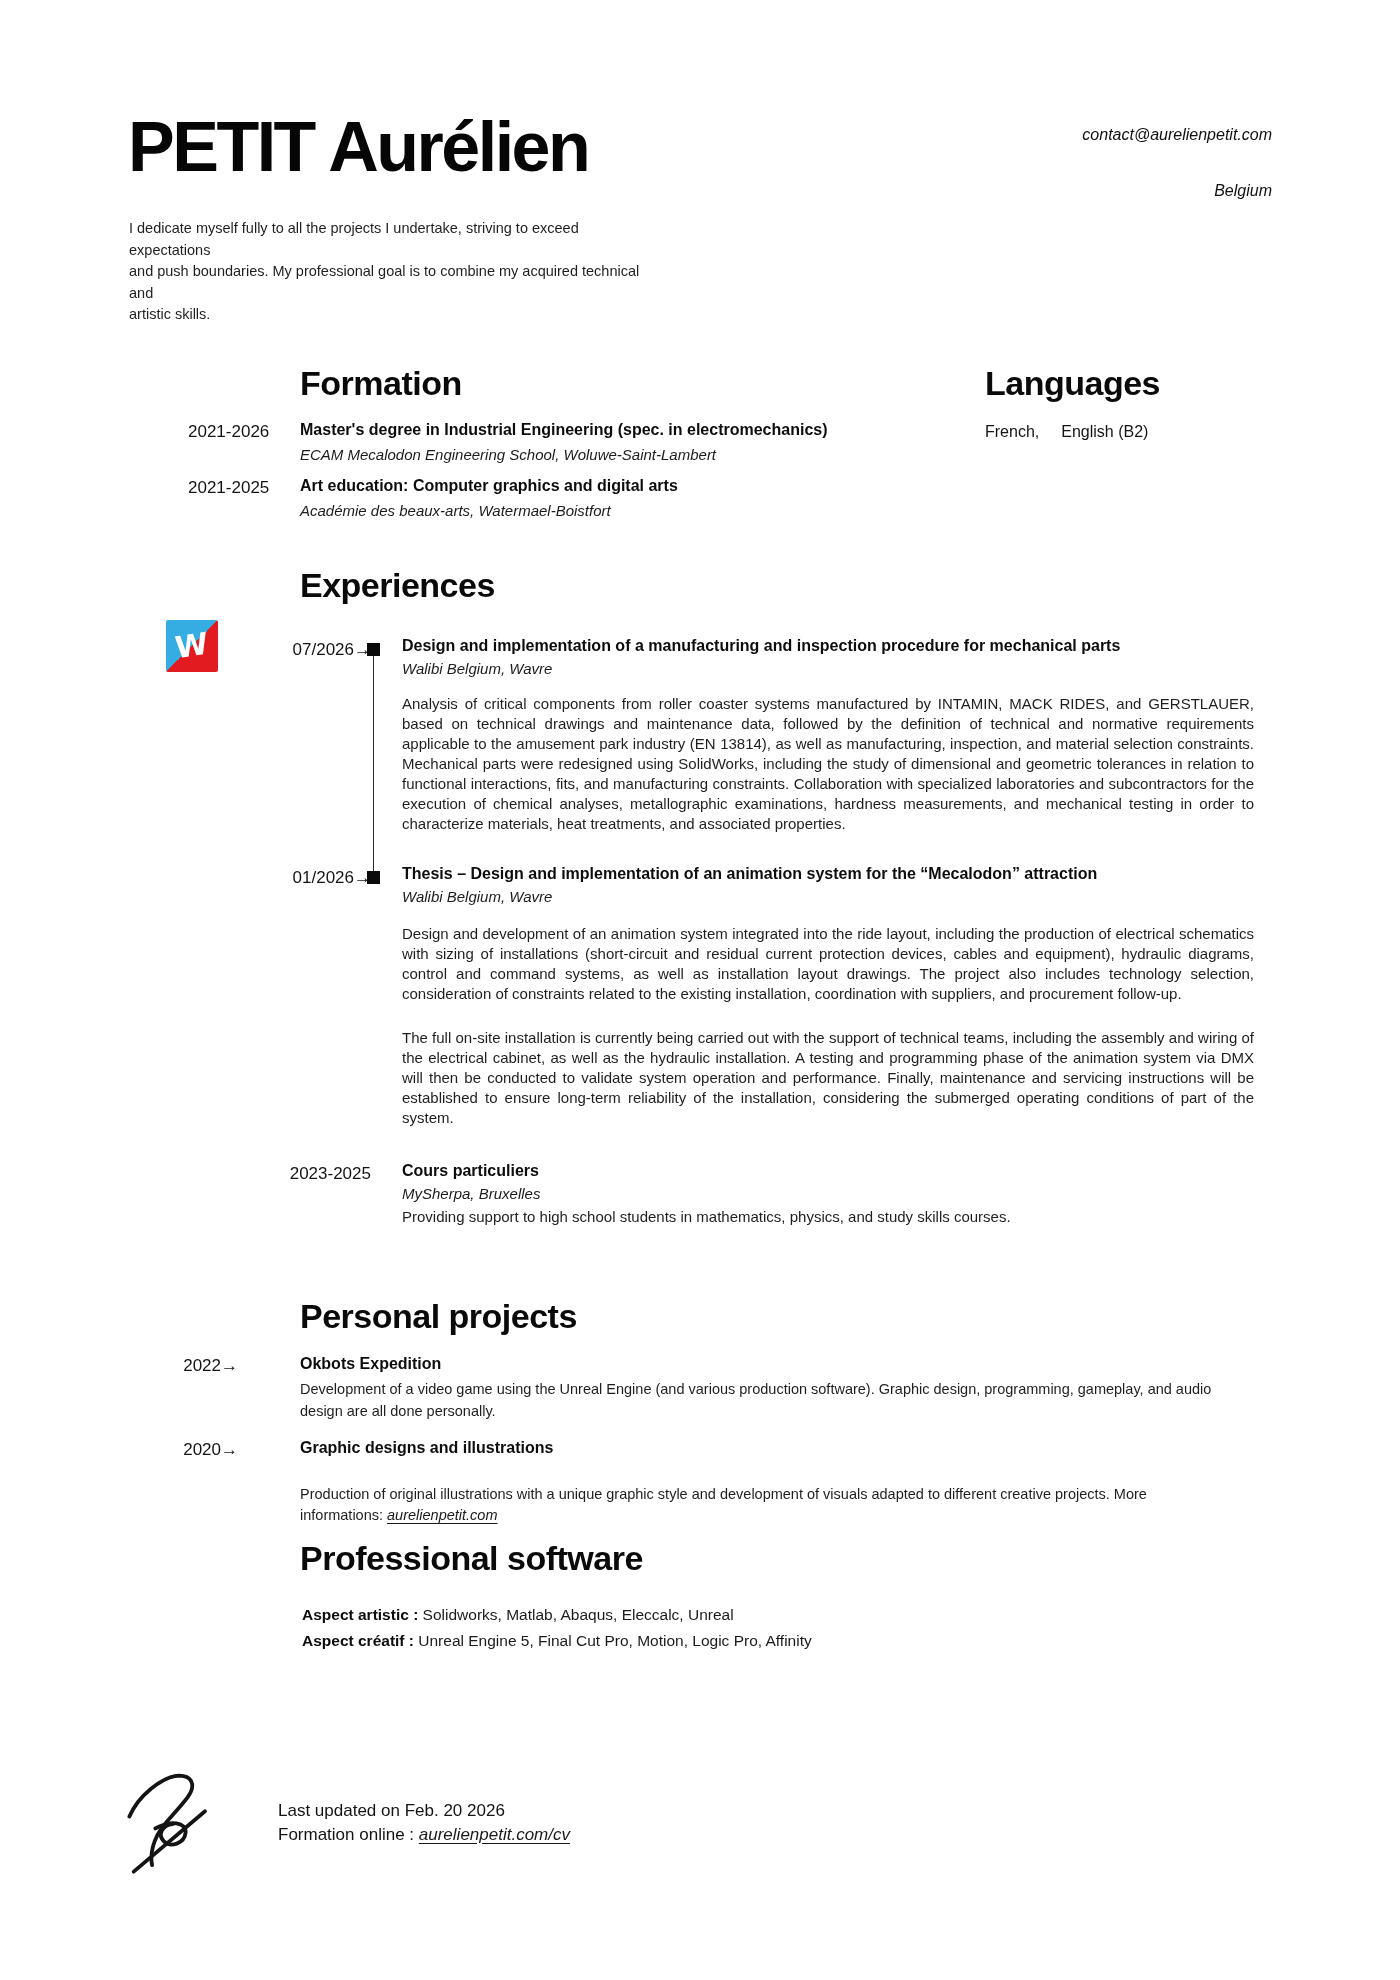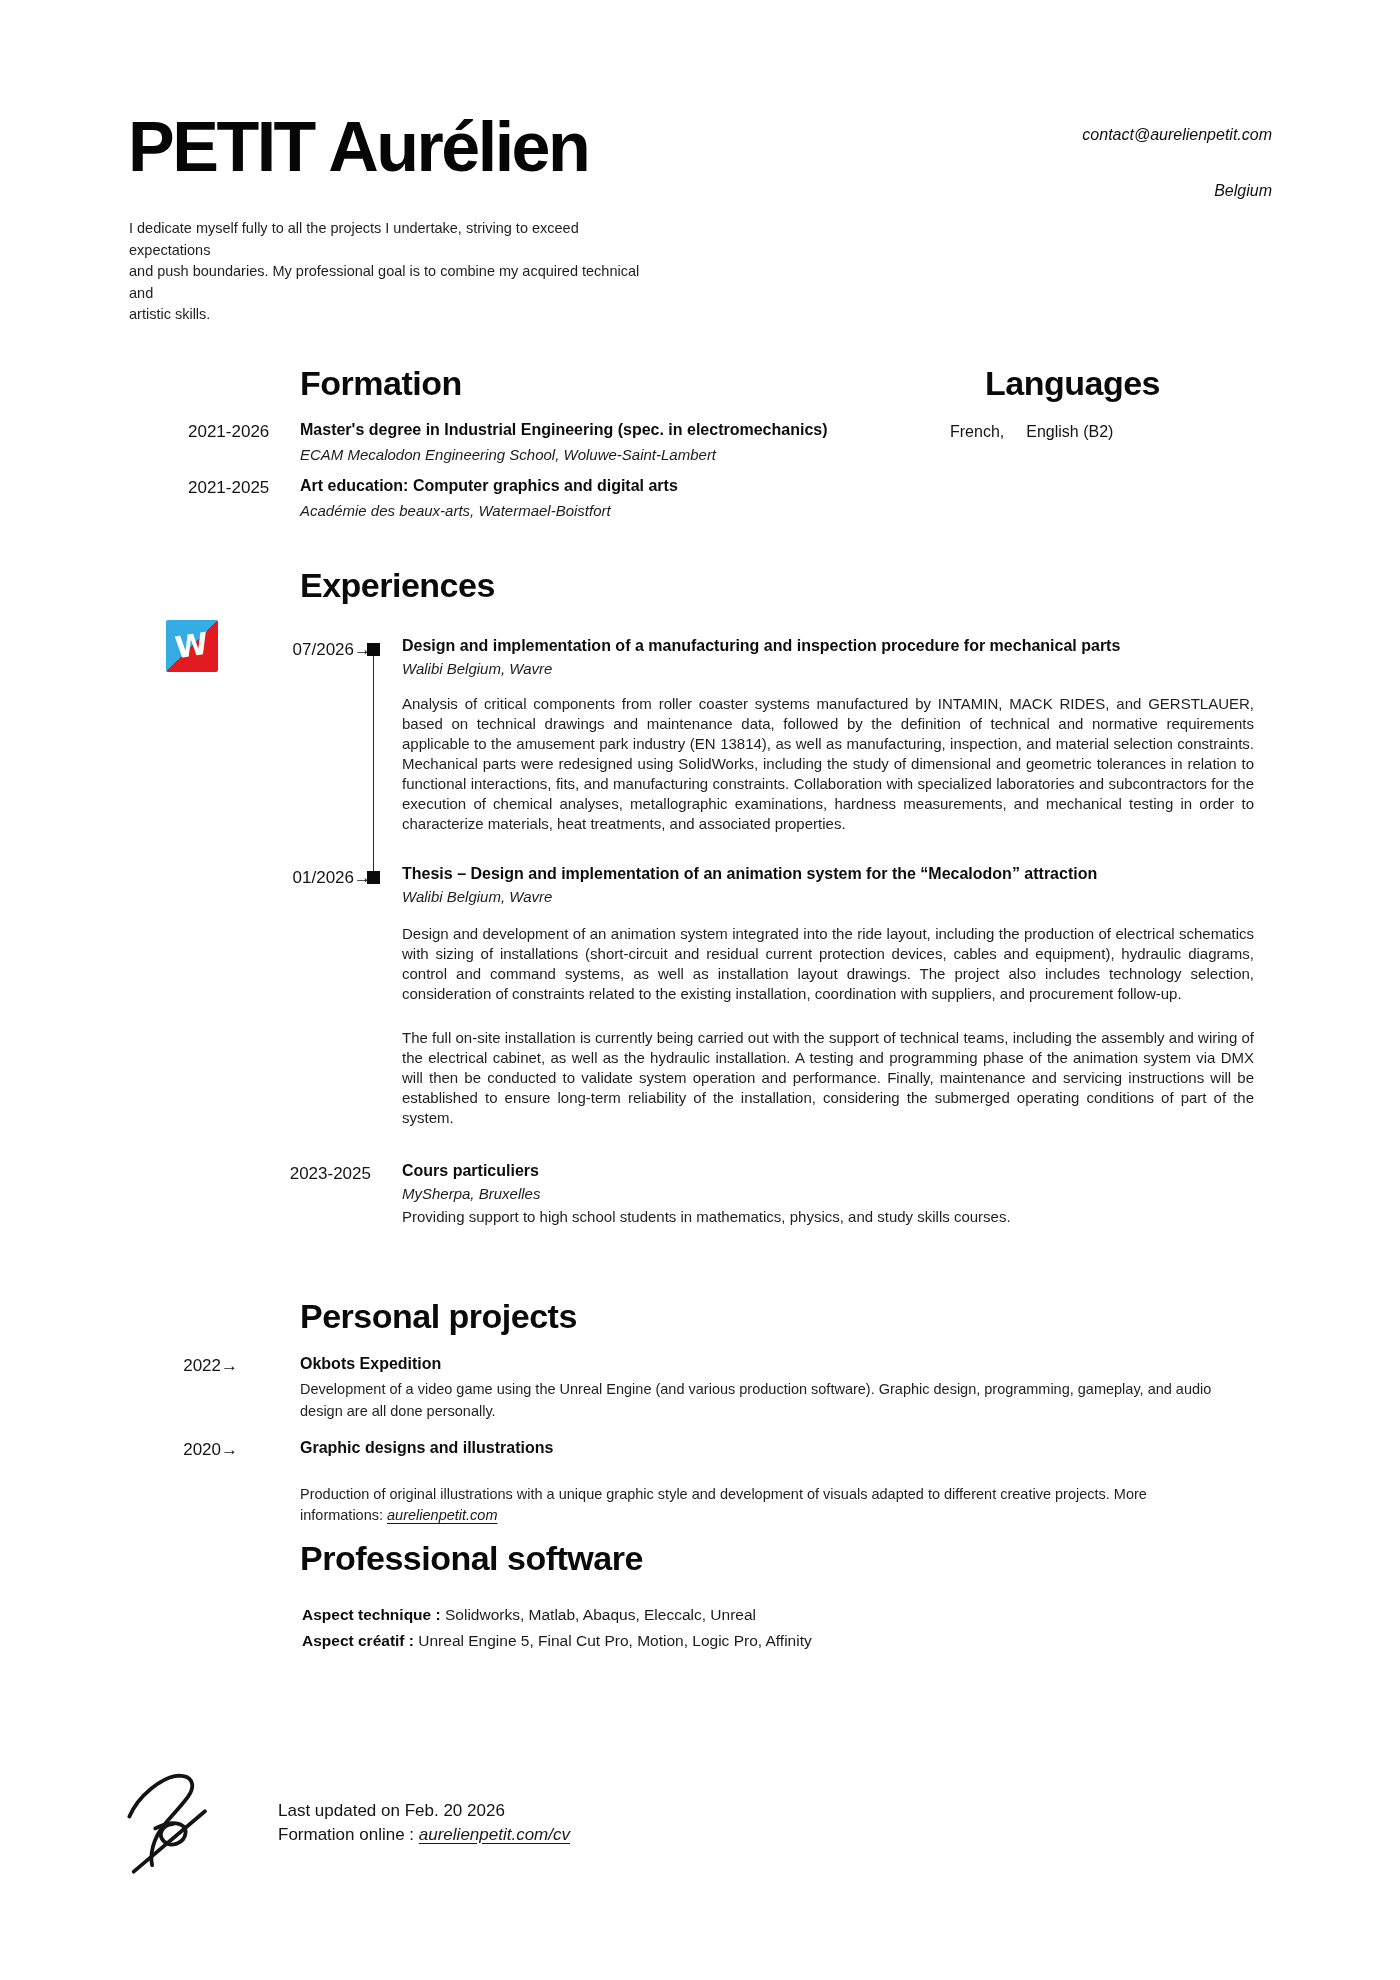--- a/index.html
+++ b/index.html
@@ -46,21 +46,21 @@
 
 <div class="a date" style="left:160px;top:422px;">2021-2026</div>
 <div class="a etitle" style="left:300px;top:421px;">Master's degree in Industrial Engineering (spec. in electromechanics)</div>
 <div class="a esub" style="left:300px;top:446px;">ECAM Mecalodon Engineering School, Woluwe-Saint-Lambert</div>
 
 <div class="a date" style="left:160px;top:478px;">2021-2025</div>
 <div class="a etitle" style="left:300px;top:477px;">Art education: Computer graphics and digital arts</div>
 <div class="a esub" style="left:300px;top:502px;">Académie des beaux-arts, Watermael-Boistfort</div>
 
 <div class="a h2" style="left:985px;top:366px;">Languages</div>
-<div class="a lang" style="left:950px;top:423px;">
+<div class="a lang" style="left:985px;top:423px;">
   <span>French,</span>
   <span>English (B2)</span>
 </div>
 
 <div class="a h2" style="left:300px;top:568px;">Experiences</div>
 
 <div class="a logo" style="left:166px;top:620px;">
   <span>W</span>
 </div>
 
@@ -94,21 +94,21 @@
 <div class="a date" style="left:100px;top:1440px;width:110px;text-align:right;">2020→</div>
 <div class="a etitle" style="left:300px;top:1439px;">Graphic designs and illustrations</div>
 <div class="a desc" style="left:300px;top:1462px;">
   <span>Production of original illustrations with a unique graphic style and development of visuals adapted to different creative projects. More
 informations: </span><a class="link">aurelienpetit.com</a>
 </div>
 
 <div class="a h2" style="left:300px;top:1541px;">Professional software</div>
 
 <div class="a sw" style="left:302px;top:1606px;">
-  <b>Aspect technique :</b>
+  <b>Aspect artistic :</b>
   <span>Solidworks, Matlab, Abaqus, Eleccalc, Unreal</span>
 </div>
 <div class="a sw" style="left:302px;top:1632px;">
   <b>Aspect créatif :</b>
   <span>Unreal Engine 5, Final Cut Pro, Motion, Logic Pro, Affinity</span>
 </div>
 
 <svg class="a" style="left:118px;top:1768px;" width="120" height="108" viewBox="0 0 110 100">
   <path class="sig" d="M10,45 C18,26 40,8 56,7 C68,7 72,16 64,27 C52,43 42,50 36,62 C31,72 29,80 31,90"></path>
   <path class="sig" d="M34,56 C48,48 63,50 62,60 C61,70 48,74 42,68 C36,62 40,53 50,52"></path>

